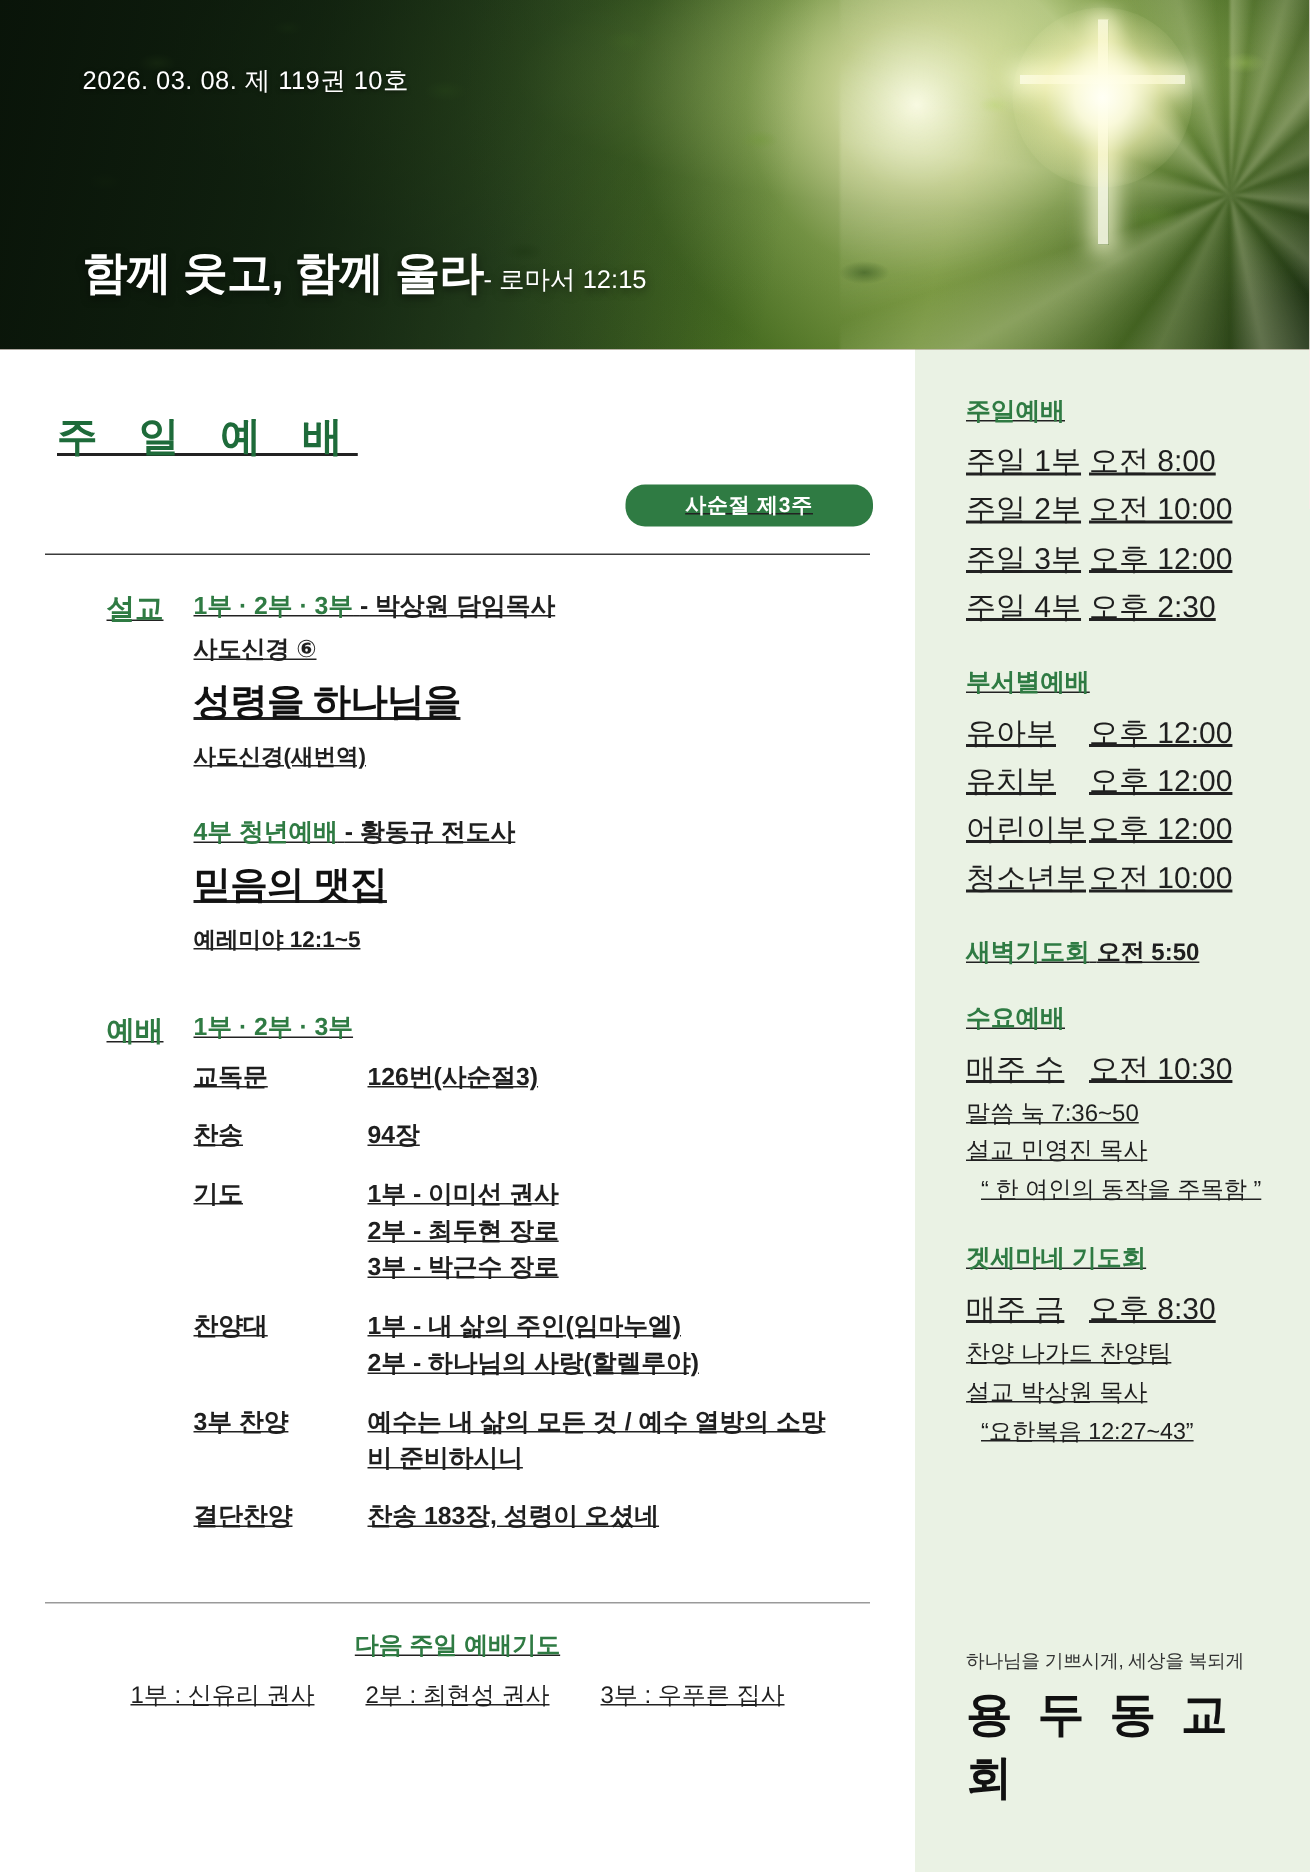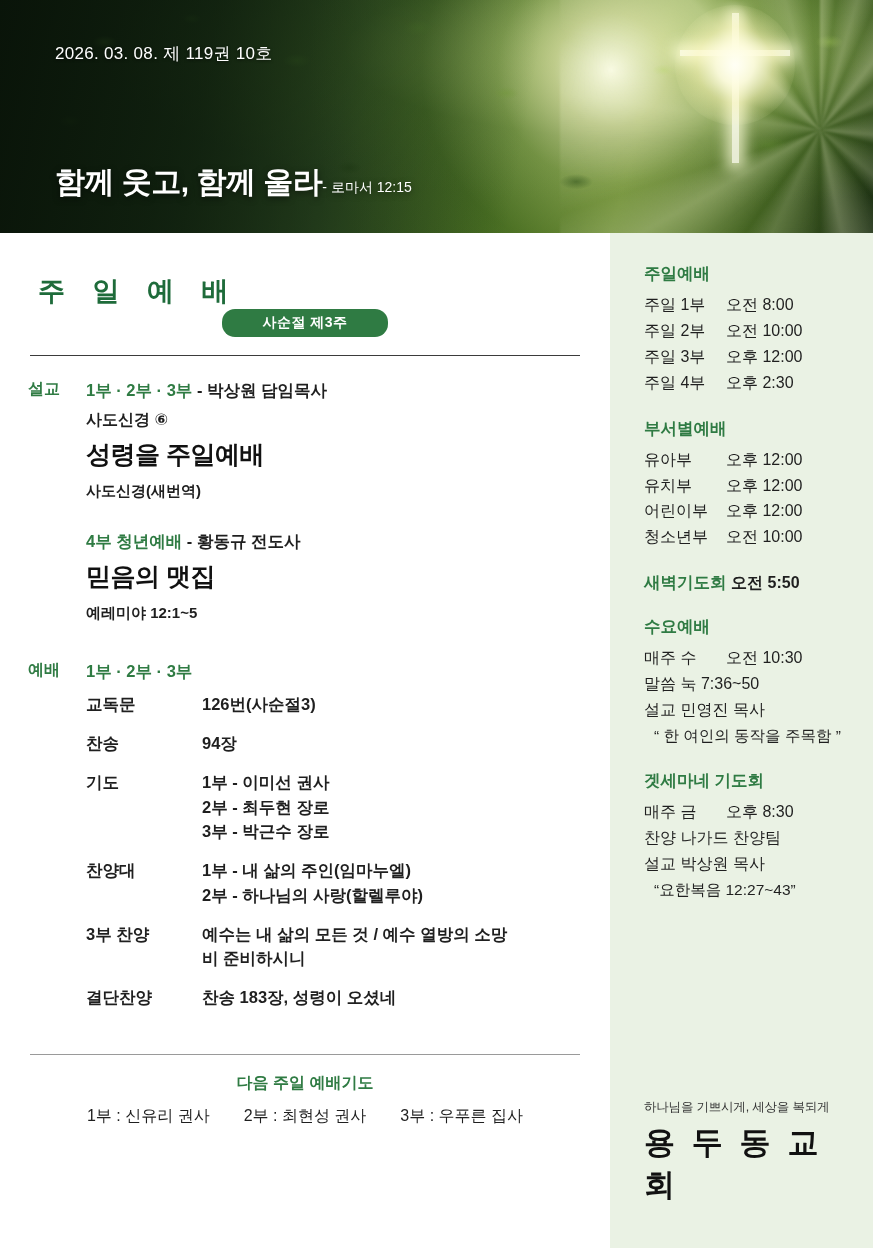--- a/index.html
+++ b/index.html
@@ -10,20 +10,21 @@
   body {
     font-family: "Liberation Sans", "DejaVu Sans", sans-serif;
     color: #222;
   }
   .page {
     position: relative;
     width: 873px;
     height: 1248px;
     overflow: hidden;
     background: #fca5a5;
+    text-decoration: underline;
   }
 
   
   .hero {
     position: relative;
     width: 873px;
     height: 233px;
     overflow: hidden;
     background: #1d3a1c;
   }
@@ -133,21 +134,21 @@
     text-shadow: 0 2px 6px rgba(0,0,0,0.55);
   }
   .hero-title {
     color: #ffffff;
     font-size: 30px;
     font-weight: 700;
     letter-spacing: -0.5px;
   }
   .hero-ref {
     color: #ffffff;
-    font-size: 14px;
+    font-size: 17px;
     font-weight: 400;
   }
 
   
   .body-wrap {
     position: relative;
     display: flex;
     width: 873px;
     height: 1015px;
     align-items: stretch;
@@ -172,21 +173,22 @@
     text-align: left;
     color: #1e6b3a;
     font-size: 27px;
     font-weight: 700;
     letter-spacing: 10px;
     margin: 10px 0 0 0;
     padding-left: 10px;
   }
   .svc-badge-row {
     display: flex;
-    justify-content: center;
+    justify-content: flex-end;
+    margin-top: 14px;
   }
   .svc-badge {
     background: #2f7b43;
     color: #ffffff;
     font-size: 14px;
     font-weight: 600;
     border-radius: 13px;
     padding: 5px 40px;
     letter-spacing: 0.5px;
   }
@@ -198,23 +200,24 @@
 
   
   .section {
     display: flex;
     margin-top: 22px;
   }
   .sec-label {
     width: 58px;
     flex: 0 0 58px;
     color: #2f7b43;
-    font-size: 16px;
+    font-size: 19px;
     font-weight: 700;
     padding-top: 1px;
+    margin-left: 43px;
   }
   .sec-body {
     flex: 1 1 auto;
   }
   .line-green {
     color: #2f7b43;
     font-size: 16.5px;
     font-weight: 700;
     line-height: 1.5;
   }
@@ -302,21 +305,21 @@
     font-weight: 700;
     margin-bottom: 7px;
   }
   .side-h .inline-time {
     color: #1f1f1f;
     font-weight: 600;
     font-size: 16px;
   }
   .side-row {
     display: flex;
-    font-size: 16px;
+    font-size: 20px;
     color: #1f1f1f;
     font-weight: 500;
     line-height: 1.62;
   }
   .side-row .c1 {
     width: 82px;
     flex: 0 0 82px;
   }
   .side-row .c2 {
     flex: 1 1 auto;
@@ -389,21 +392,21 @@
       <div class="rule"></div>
 
       <div class="section">
         <div class="sec-label">설교</div>
         <div class="sec-body">
           <div class="line-green">
             <span>1부 · 2부 · 3부</span>
             <span class="dark">- 박상원 담임목사</span>
           </div>
           <div class="line-sub">사도신경 ⑥</div>
-          <div class="line-big">성령을 주일예배</div>
+          <div class="line-big">성령을 하나님을</div>
           <div class="line-small">사도신경(새번역)</div>
 
           <div class="gap-block">
             <div class="line-green">
               <span>4부 청년예배</span>
               <span class="dark">- 황동규 전도사</span>
             </div>
             <div class="line-big">믿음의 맷집</div>
             <div class="line-small">예레미야 12:1~5</div>
           </div>

